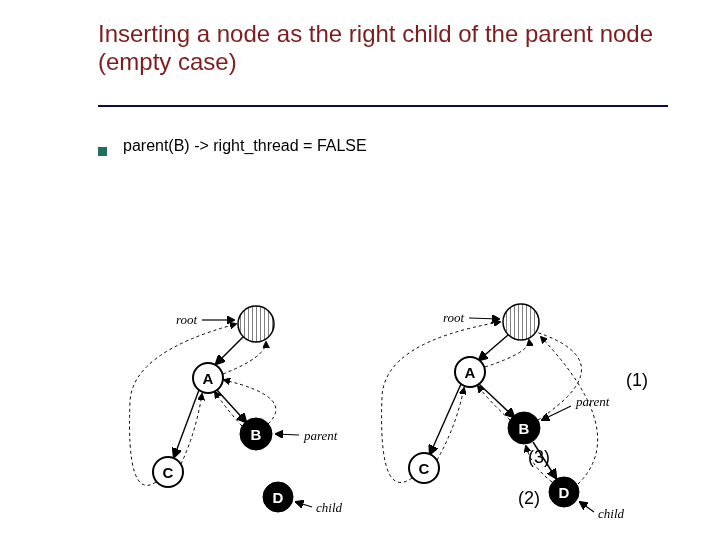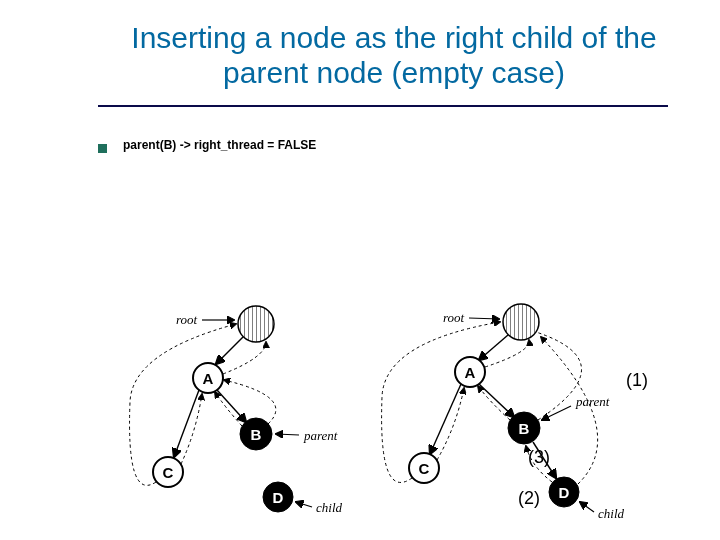--- a/index.html
+++ b/index.html
@@ -16,47 +16,45 @@
     position: relative;
     width: 720px;
     height: 540px;
     box-sizing: border-box;
   }
   .title {
     position: absolute;
     left: 98px;
     top: 20px;
     right: 30px;
-    font-size: 30px;
+    font-size: 24px;
     line-height: 1.18;
-    color: #0369a1;
+    color: #7f1d1d;
     font-weight: 400;
-    text-align: center;
   }
   .title-rule {
     position: absolute;
     left: 98px;
     top: 105px;
     width: 570px;
     height: 2px;
     background: #0a0a4a;
   }
   .bullets {
     position: absolute;
     left: 98px;
     top: 136px;
     right: 30px;
   }
   .bullet-row {
     display: flex;
     align-items: flex-end;
     margin-bottom: 3px;
-    font-size: 12px;
+    font-size: 16px;
     line-height: 1.22;
-    font-weight: bold;
   }
   .bullet-marker {
     width: 9px;
     height: 9px;
     background: #1f6f5c;
     margin-right: 16px;
     margin-top: 8px;
     flex: 0 0 auto;
   }
   .bullet-text { flex: 1 1 auto; }

